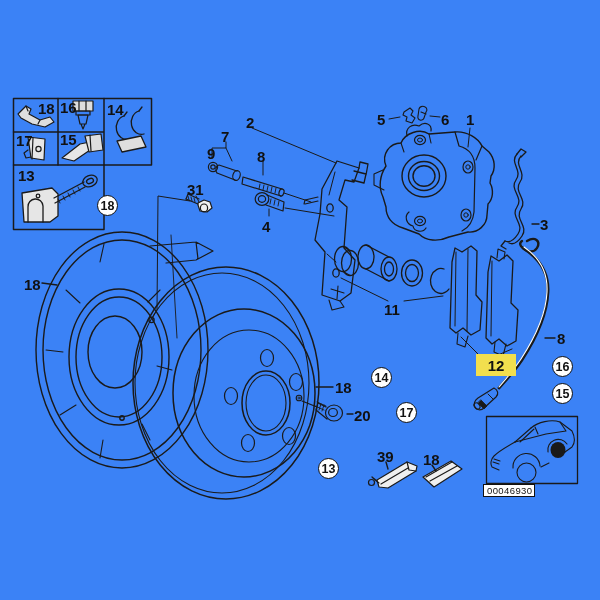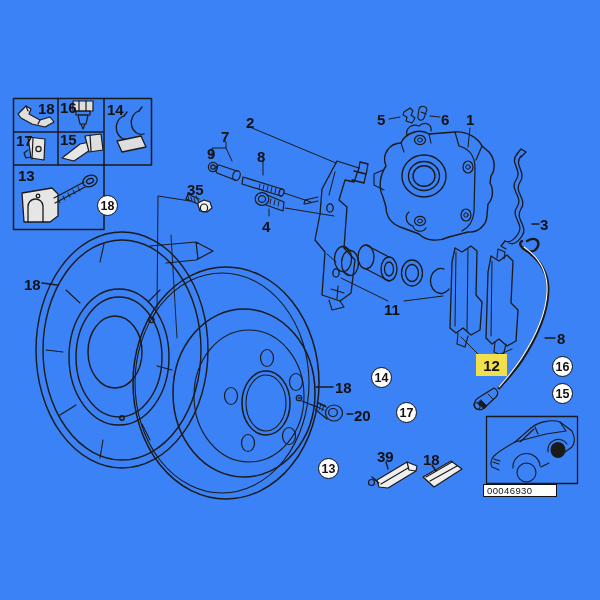--- a/index.html
+++ b/index.html
@@ -4,24 +4,24 @@
 <style>
   html,body{margin:0;padding:0;background:#fff;}
   .stage{position:relative;width:600px;height:600px;background:#3b82f6;overflow:hidden;
          font-family:"Liberation Sans",sans-serif;color:#1a1a1a;padding-left:12px;}
   .stage svg{position:absolute;left:0;top:0;}
   .lbl{position:absolute;font-weight:bold;font-size:15px;line-height:1;color:#111;
        letter-spacing:0;white-space:nowrap;cursor:pointer;}
   .circ{position:absolute;width:21px;height:21px;box-sizing:border-box;border:1.8px solid #111;
         border-radius:50%;background:#fff;display:flex;align-items:center;justify-content:center;
         font-weight:bold;font-size:12.5px;color:#111;cursor:pointer;}
-  .hl{position:absolute;left:476px;top:354px;width:31px;height:22px;background:#f2df4e;
+  .hl{position:absolute;left:476px;top:354px;width:40px;height:22px;background:#f2df4e;
       display:flex;align-items:center;justify-content:center;font-weight:bold;font-size:15px;
       color:#111;cursor:pointer;}
-  .code-box{position:absolute;left:483px;top:484px;width:74px;height:13px;box-sizing:border-box;
+  .code-box{position:absolute;left:483px;top:484px;width:52px;height:13px;box-sizing:border-box;
       border:1px solid #111;background:#fff;display:flex;align-items:flex-end;padding-left:3px;
       font-size:9.5px;font-weight:normal;letter-spacing:.4px;color:#111;}
 </style>
 </head>
 <body>
 
 <div class="stage">
 
 <svg width="600" height="600" viewBox="0 0 600 600" fill="none" stroke="#1a1a1a" stroke-width="1.4" stroke-linecap="round" stroke-linejoin="round">
 
@@ -243,21 +243,21 @@
 </svg>
 
   <div class="lbl" style="left:38px;top:101px">18</div>
   <div class="lbl" style="left:60px;top:100px">16</div>
   <div class="lbl" style="left:107px;top:102px">14</div>
   <div class="lbl" style="left:16px;top:133px">17</div>
   <div class="lbl" style="left:60px;top:132px">15</div>
   <div class="lbl" style="left:18px;top:168px">13</div>
 
   <div class="lbl" style="left:24px;top:277px">18</div>
-  <div class="lbl" style="left:187px;top:182px">35</div>
+  <div class="lbl" style="left:187px;top:182px">31</div>
   <div class="lbl" style="left:207px;top:146px">9</div>
   <div class="lbl" style="left:221px;top:129px">7</div>
   <div class="lbl" style="left:246px;top:115px">2</div>
   <div class="lbl" style="left:257px;top:149px">8</div>
   <div class="lbl" style="left:262px;top:219px">4</div>
   <div class="lbl" style="left:377px;top:112px">5</div>
   <div class="lbl" style="left:441px;top:112px">6</div>
   <div class="lbl" style="left:466px;top:112px">1</div>
   <div class="lbl" style="left:540px;top:217px">3</div>
   <div class="lbl" style="left:384px;top:302px">11</div>

